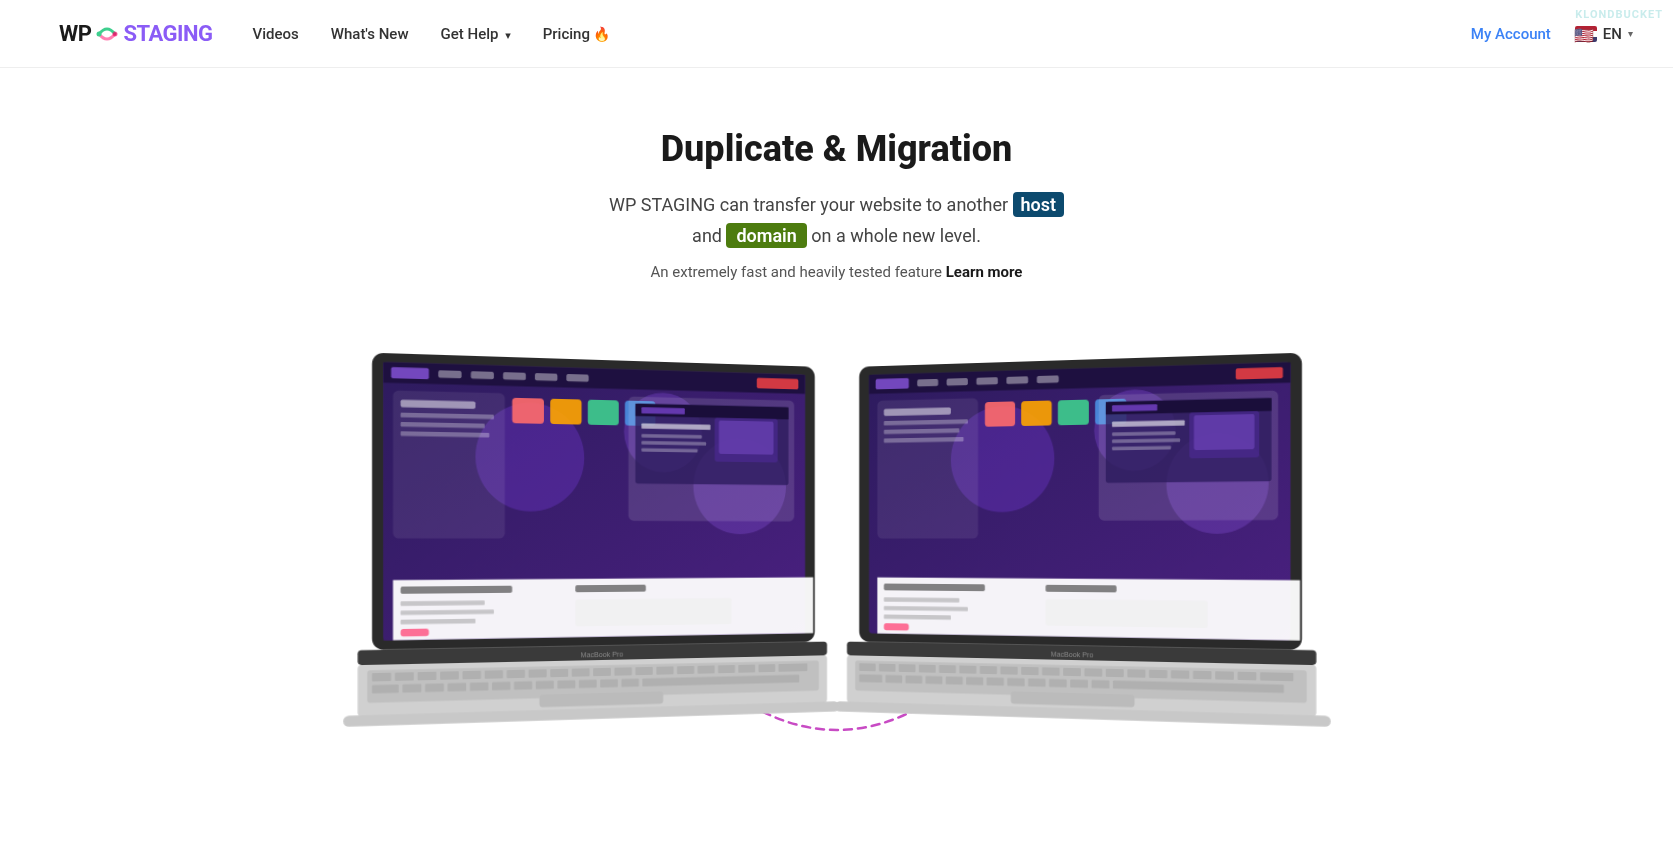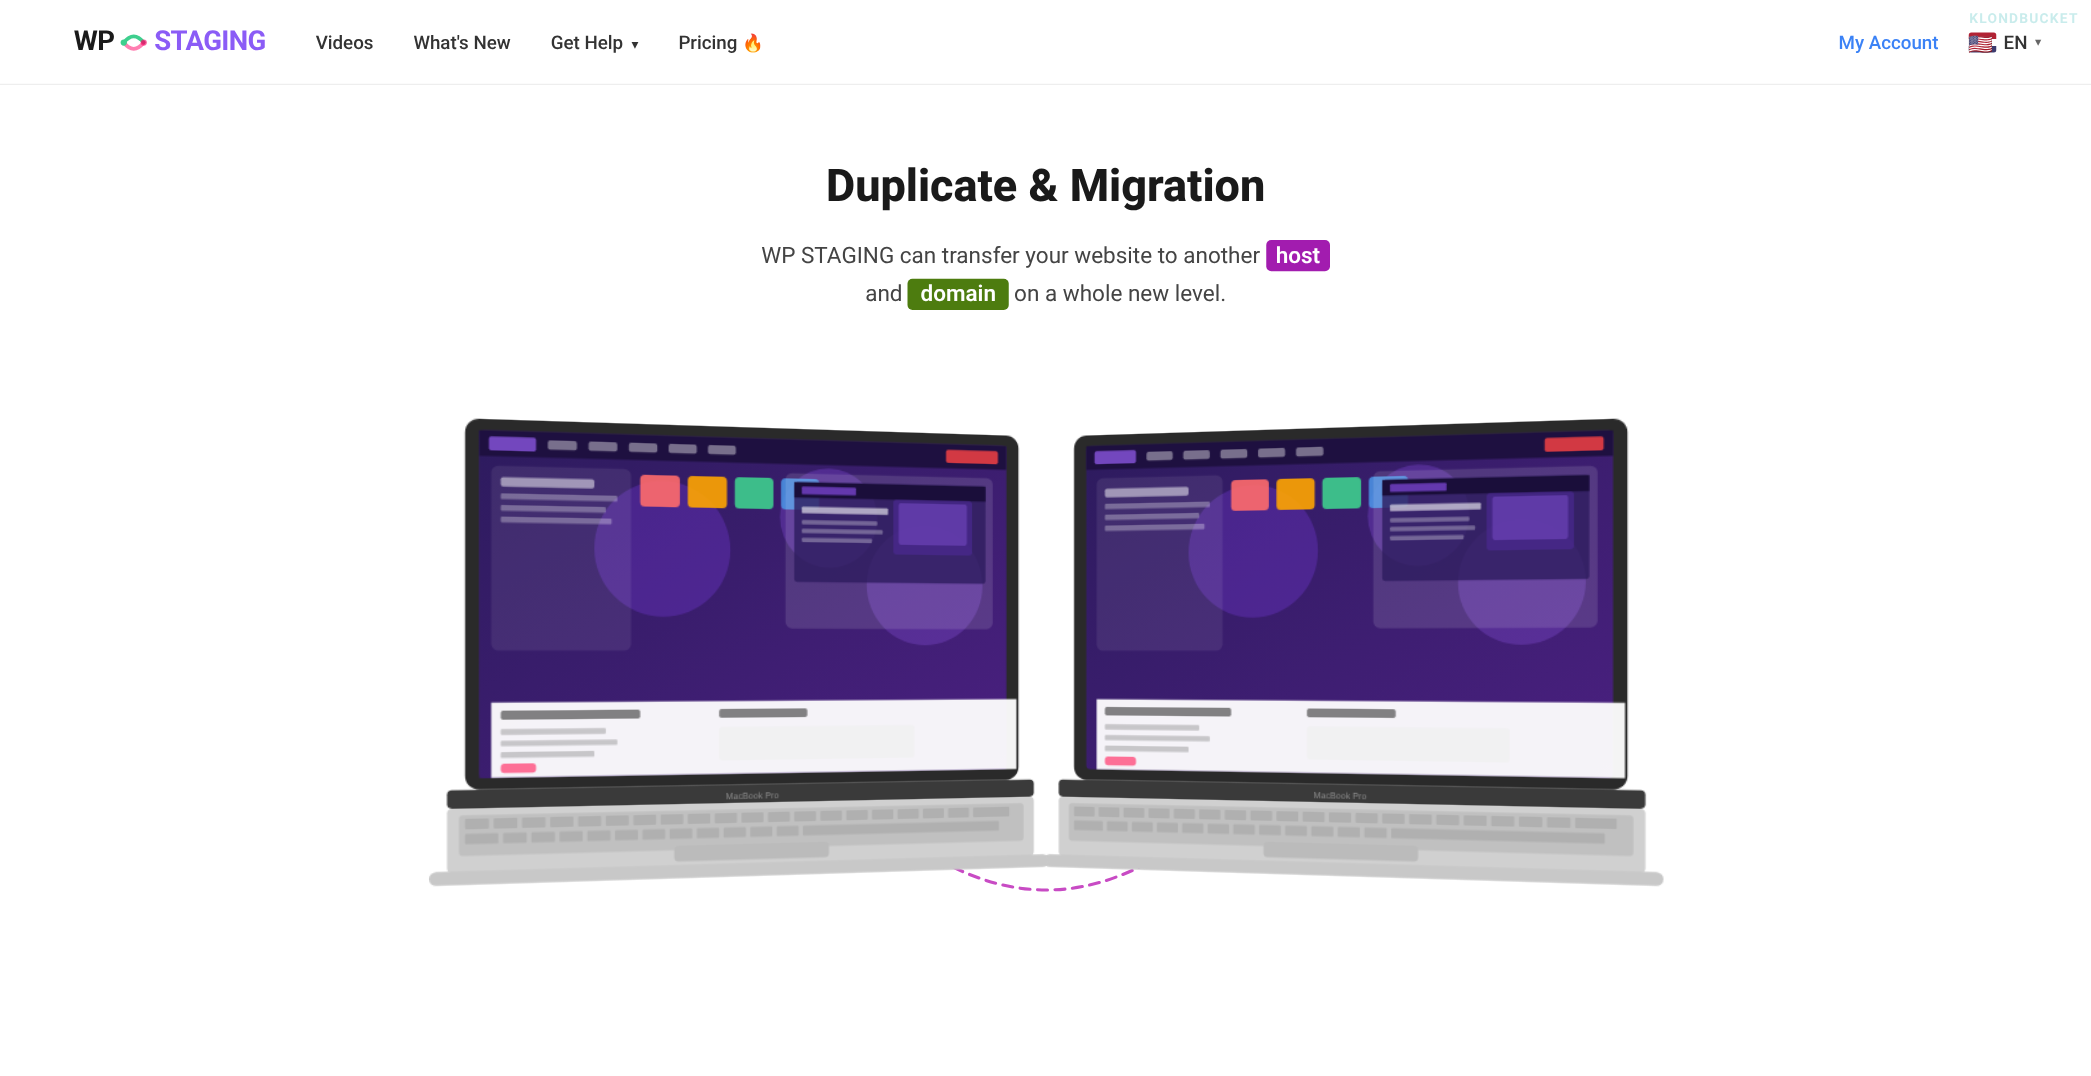--- a/index.html
+++ b/index.html
@@ -100,21 +100,21 @@
       color: #1a1a1a;
       margin-bottom: 20px;
     }
     .hero-subtitle {
       font-size: 18px;
       color: #444;
       line-height: 1.7;
       margin-bottom: 12px;
     }
     .highlight-host {
-      background: #a21caf;
+      background: #0c4a6e;
       color: #fff;
       padding: 2px 8px;
       border-radius: 4px;
       font-weight: 600;
     }
     .highlight-domain {
       background: #4d7c0f;
       color: #fff;
       padding: 2px 10px;
       border-radius: 4px;
@@ -221,20 +221,24 @@
 
 <section class="hero">
   <h1 class="hero-title">Duplicate &amp; Migration</h1>
   <p class="hero-subtitle">
     <span>WP STAGING can transfer your website to another</span>
     <span class="highlight-host">host</span>
     <br>
     <span>and</span>
     <span class="highlight-domain">domain</span>
     <span>on a whole new level.</span>
+  </p>
+  <p class="hero-note">
+    <span>An extremely fast and heavily tested feature</span>
+    <strong><a href="#" style="color:#1a1a1a;text-decoration:none;">Learn more</a></strong>
   </p>
 </section>
 
 <div class="laptops-section">
 
   <div class="laptop-wrapper left">
     <svg viewBox="0 0 560 420" xmlns="http://www.w3.org/2000/svg">
 
       <rect x="30" y="10" width="500" height="320" rx="12" ry="12" fill="#2a2a2a"></rect>
 

